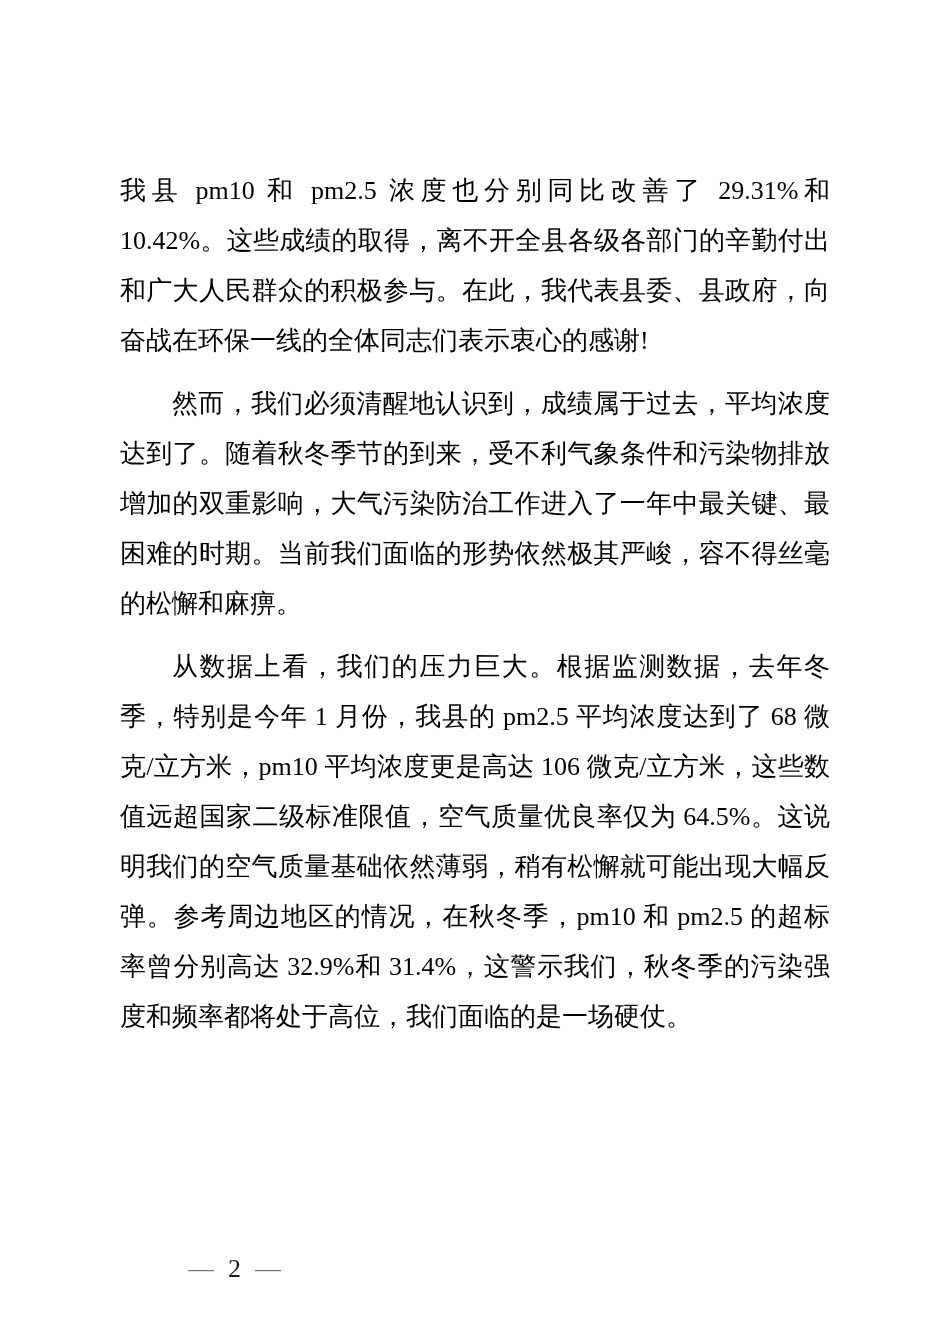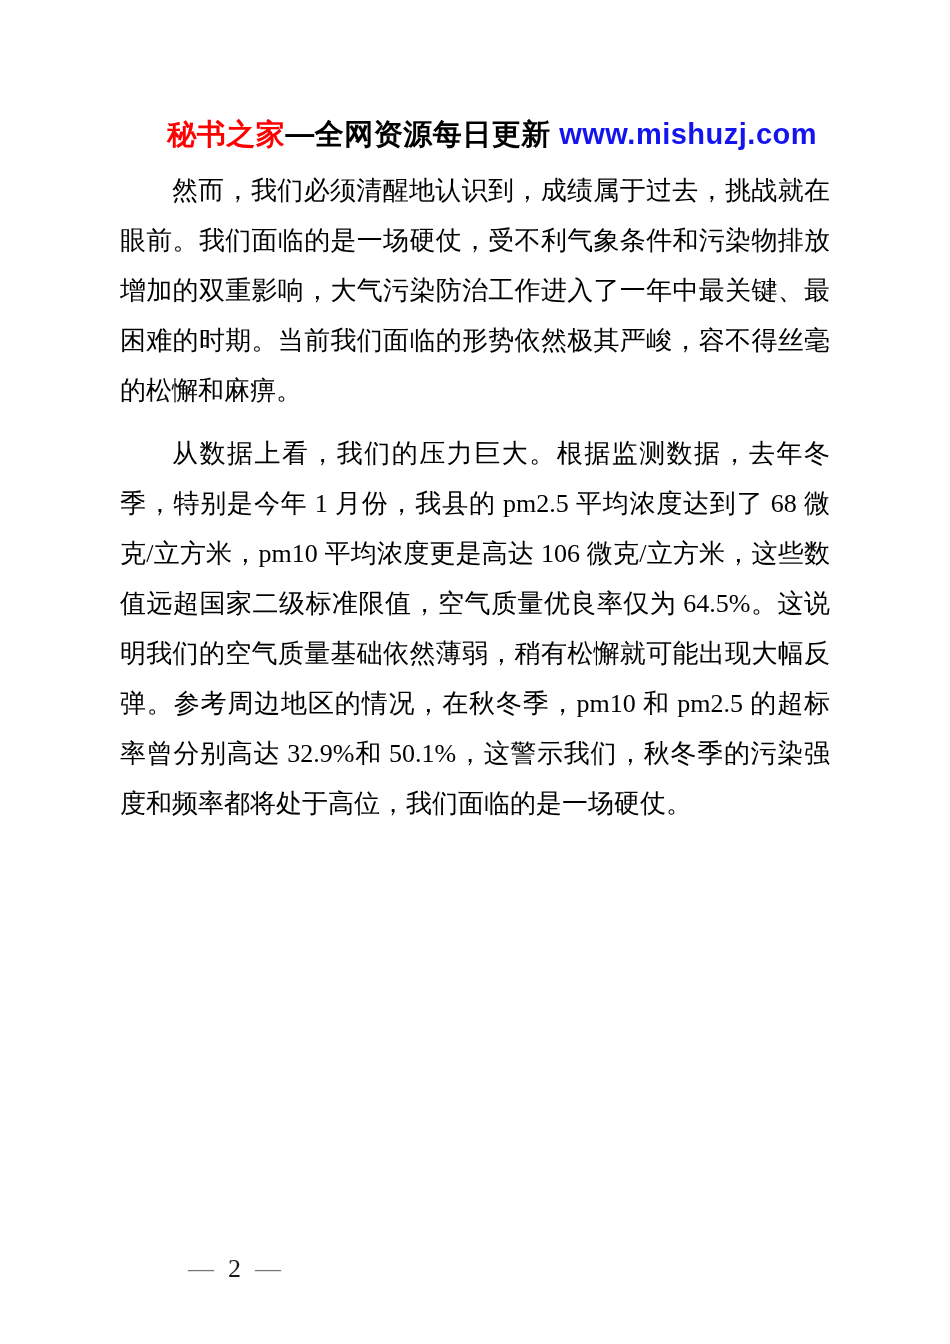--- a/index.html
+++ b/index.html
@@ -48,26 +48,24 @@
     white-space: pre;
   }
   .footer .dash { color: #777777; }
   .footer .pagenum { padding: 0 14px; }
 </style>
 </head>
 <body>
 
 <div class="page">
 
-  <div class="header">
-    <span class="brand">秘书之家</span><span class="tagline">—全网资源每日更新 </span><span class="url">www.mishuzj.com</span>
-  </div>
 
   <div class="doc-body">
-    <p class="indent">然而，我们必须清醒地认识到，成绩属于过去，挑战就在眼前。我们面临的是一场硬仗，受不利气象条件和污染物排放增加的双重影响，大气污染防治工作进入了一年中最关键、最困难的时期。当前我们面临的形势依然极其严峻，容不得丝毫的松懈和麻痹。</p>
-    <p class="indent">从数据上看，我们的压力巨大。根据监测数据，去年冬季，特别是今年 1 月份，我县的 pm2.5 平均浓度达到了 68 微克/立方米，pm10 平均浓度更是高达 106 微克/立方米，这些数值远超国家二级标准限值，空气质量优良率仅为 64.5%。这说明我们的空气质量基础依然薄弱，稍有松懈就可能出现大幅反弹。参考周边地区的情况，在秋冬季，pm10 和 pm2.5 的超标率曾分别高达 32.9%和 50.1%，这警示我们，秋冬季的污染强度和频率都将处于高位，我们面临的是一场硬仗。</p>
+    <p>我县 pm10 和 pm2.5 浓度也分别同比改善了 29.31%和 10.42%。这些成绩的取得，离不开全县各级各部门的辛勤付出和广大人民群众的积极参与。在此，我代表县委、县政府，向奋战在环保一线的全体同志们表示衷心的感谢!</p>
+    <p class="indent">然而，我们必须清醒地认识到，成绩属于过去，平均浓度达到了。随着秋冬季节的到来，受不利气象条件和污染物排放增加的双重影响，大气污染防治工作进入了一年中最关键、最困难的时期。当前我们面临的形势依然极其严峻，容不得丝毫的松懈和麻痹。</p>
+    <p class="indent">从数据上看，我们的压力巨大。根据监测数据，去年冬季，特别是今年 1 月份，我县的 pm2.5 平均浓度达到了 68 微克/立方米，pm10 平均浓度更是高达 106 微克/立方米，这些数值远超国家二级标准限值，空气质量优良率仅为 64.5%。这说明我们的空气质量基础依然薄弱，稍有松懈就可能出现大幅反弹。参考周边地区的情况，在秋冬季，pm10 和 pm2.5 的超标率曾分别高达 32.9%和 31.4%，这警示我们，秋冬季的污染强度和频率都将处于高位，我们面临的是一场硬仗。</p>
   </div>
 
   <div class="footer">
     <span class="dash">—</span><span class="pagenum">2</span><span class="dash">—</span>
   </div>
 
 </div>
 
 </body></html>

